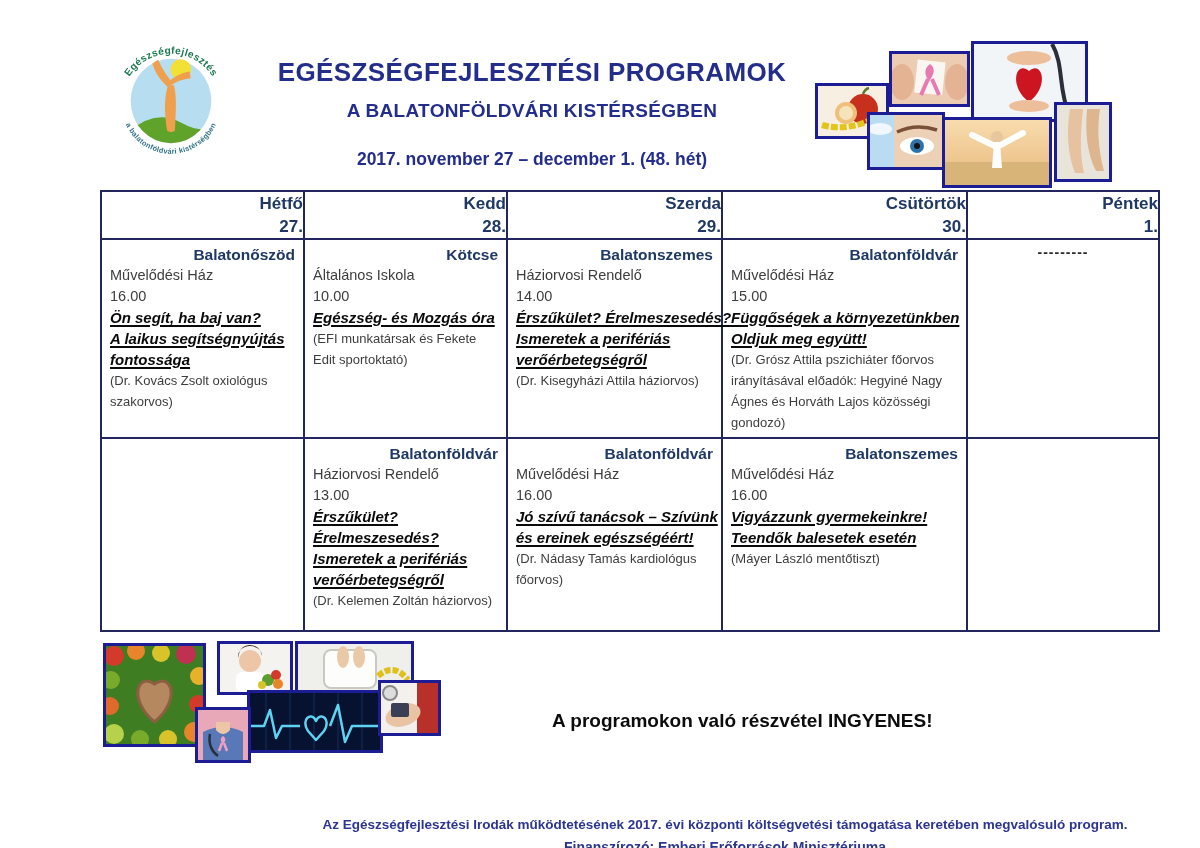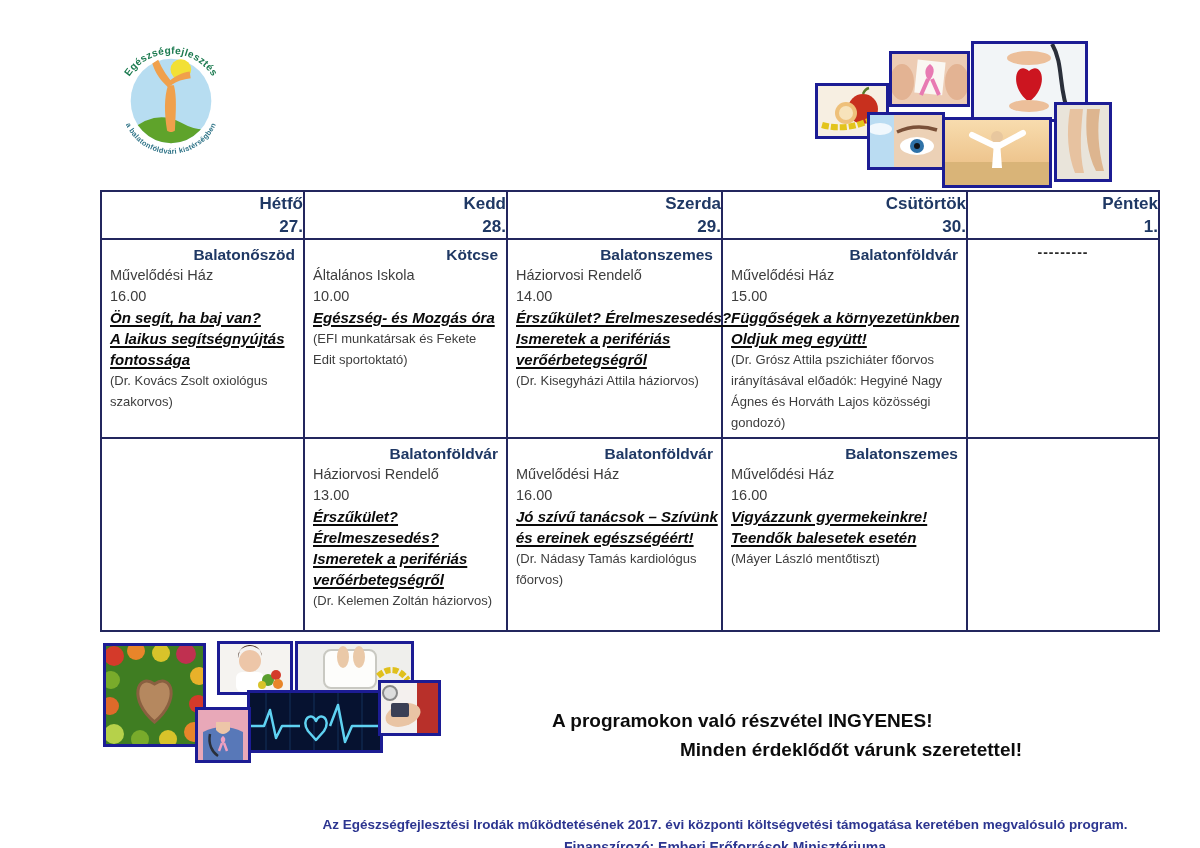--- a/index.html
+++ b/index.html
@@ -84,20 +84,25 @@
       <path d="M60,46 C66,42 72,40 80,39 L79,32 C71,33 64,37 58,42 Z"></path>
     </g>
     <text class="arc-top">
       <textPath href="#arcTop" startOffset="50%" text-anchor="middle">Egészségfejlesztés</textPath>
     </text>
     <text class="arc-bot">
       <textPath href="#arcBot" startOffset="50%" text-anchor="middle">a balatonföldvári kistérségben</textPath>
     </text>
   </svg>
 
+  <div class="titleblock">
+    <div class="title1">EGÉSZSÉGFEJLESZTÉSI PROGRAMOK</div>
+    <div class="title2">A BALATONFÖLDVÁRI KISTÉRSÉGBEN</div>
+    <div class="dateline">2017. november 27 – december 1. (48. hét)</div>
+  </div>
 
   <div class="collage collage-top">
     <div class="photo ph-apple">
       <svg viewBox="0 0 68 50" width="68" height="50">
         <rect width="68" height="50" fill="#f7efe2"></rect>
         <circle cx="45" cy="23" r="15" fill="#c8301e"></circle>
         <path d="M45,8 Q47,3 51,2" stroke="#5a7a2a" stroke-width="2.5" fill="none"></path>
         <circle cx="28" cy="27" r="11" fill="#eec07a"></circle>
         <circle cx="28" cy="27" r="7" fill="#f7e3bb"></circle>
         <path d="M4,39 Q32,47 64,28" stroke="#e3c41c" stroke-width="6" fill="none" stroke-dasharray="7 2"></path>
@@ -334,20 +339,19 @@
         <rect width="57" height="50" fill="#f4f0ee"></rect>
         <rect x="36" width="21" height="50" fill="#b8302a"></rect>
         <ellipse cx="22" cy="32" rx="18" ry="11" fill="#e9c4a4" transform="rotate(-18 22 32)"></ellipse>
         <rect x="10" y="20" width="18" height="14" rx="2" fill="#3a3f55"></rect>
         <circle cx="9" cy="10" r="7" fill="#dddddd" stroke="#888888" stroke-width="2"></circle>
       </svg>
     </div>
   </div>
 
   <div class="note note1">A programokon való részvétel INGYENES!</div>
-  <div class="note note2">Minden érdeklődőt várunk szeretettel!</div>
 
   <div class="footer">
     <div class="f1">Az Egészségfejlesztési Irodák működtetésének 2017. évi központi költségvetési támogatása keretében megvalósuló program.</div>
     <div class="f2">Finanszírozó: Emberi Erőforrások Minisztériuma</div>
   </div>
 
 </div>
 
 </body></html>

